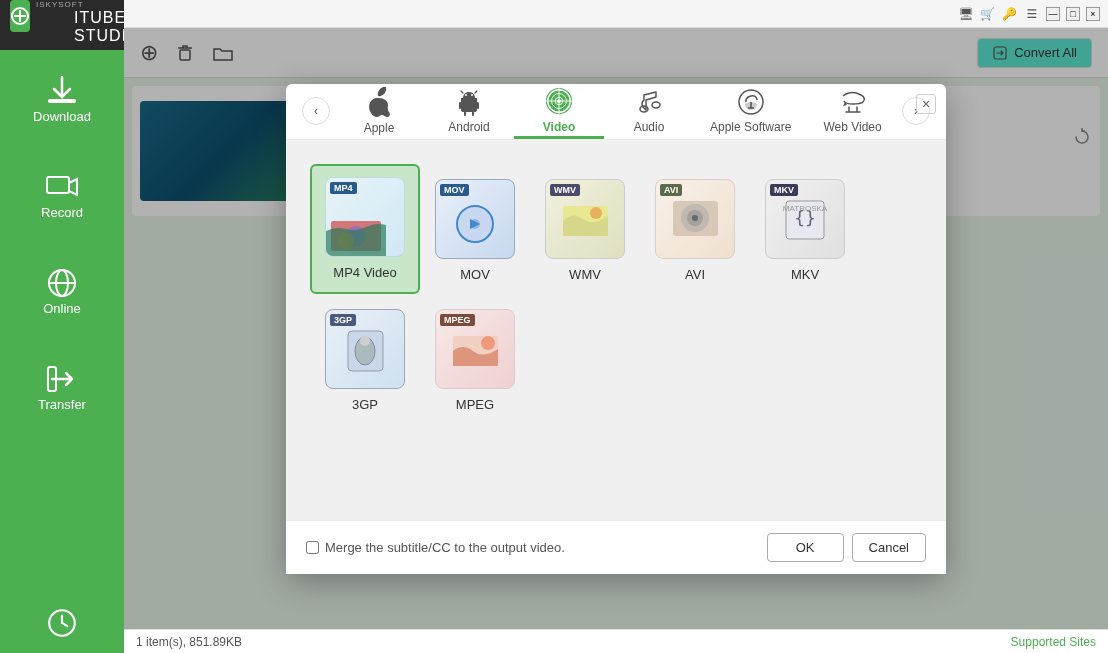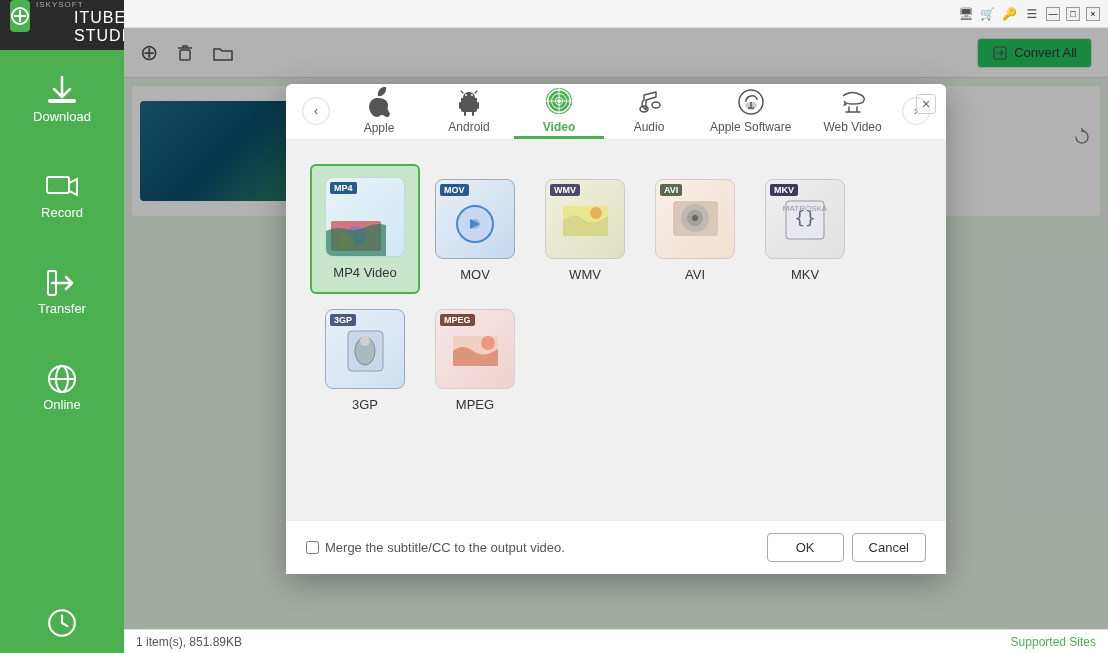--- a/index.html
+++ b/index.html
@@ -51,21 +51,21 @@
     .toolbar {
       height: 50px; background: white; border-bottom: 1px solid #ddd;
       display: flex; align-items: center; padding: 0 16px; gap: 16px;
       justify-content: space-between;
     }
     .toolbar-left { display: flex; gap: 16px; align-items: center; }
     .toolbar-btn { cursor: pointer; color: #555; display: flex; align-items: center; justify-content: center; }
     .convert-all-btn {
       display: flex; align-items: center; gap: 6px;
       border: 1px solid #ddd; padding: 6px 14px; border-radius: 4px;
-      cursor: pointer; font-size: 13px; background: #22c55e; color: #333;
+      cursor: pointer; font-size: 13px; background: #5eead4; color: #333;
     }
 
     
     .content {
       position: absolute; top: 50px; left: 0; right: 0; bottom: 0;
       background: #e8f5e9; padding: 8px;
     }
 
     
     .video-strip {
@@ -214,32 +214,32 @@
     </div>
     <div class="sidebar-item">
       <svg width="36" height="36" viewBox="0 0 36 36" fill="white">
         <rect x="3" y="8" width="22" height="16" rx="2" stroke="white" stroke-width="2" fill="none"></rect>
         <path d="M25 14 L33 10 L33 26 L25 22 Z" stroke="white" stroke-width="2" fill="none"></path>
       </svg>
       <span>Record</span>
     </div>
     <div class="sidebar-item">
       <svg width="36" height="36" viewBox="0 0 36 36" fill="white">
-        <path d="M8 18 L28 18 M22 12 L28 18 L22 24" stroke="white" stroke-width="2.5" fill="none" stroke-linecap="round" stroke-linejoin="round"></path>
-        <rect x="4" y="6" width="8" height="24" rx="2" stroke="white" stroke-width="2" fill="none"></rect>
-      </svg>
-      <span>Transfer</span>
-    </div>
-    <div class="sidebar-item">
-      <svg width="36" height="36" viewBox="0 0 36 36" fill="white">
         <circle cx="18" cy="18" r="13" stroke="white" stroke-width="2" fill="none"></circle>
         <ellipse cx="18" cy="18" rx="6" ry="13" stroke="white" stroke-width="2" fill="none"></ellipse>
         <line x1="5" y1="18" x2="31" y2="18" stroke="white" stroke-width="2"></line>
       </svg>
       <span>Online</span>
+    </div>
+    <div class="sidebar-item">
+      <svg width="36" height="36" viewBox="0 0 36 36" fill="white">
+        <path d="M8 18 L28 18 M22 12 L28 18 L22 24" stroke="white" stroke-width="2.5" fill="none" stroke-linecap="round" stroke-linejoin="round"></path>
+        <rect x="4" y="6" width="8" height="24" rx="2" stroke="white" stroke-width="2" fill="none"></rect>
+      </svg>
+      <span>Transfer</span>
     </div>
   </div>
   <div class="sidebar-bottom">
     <svg width="30" height="30" viewBox="0 0 30 30" fill="none">
       <circle cx="15" cy="15" r="12" stroke="white" stroke-width="2"></circle>
       <path d="M15 8 L15 15 L20 18" stroke="white" stroke-width="2" stroke-linecap="round"></path>
     </svg>
   </div>
 </div>
 

